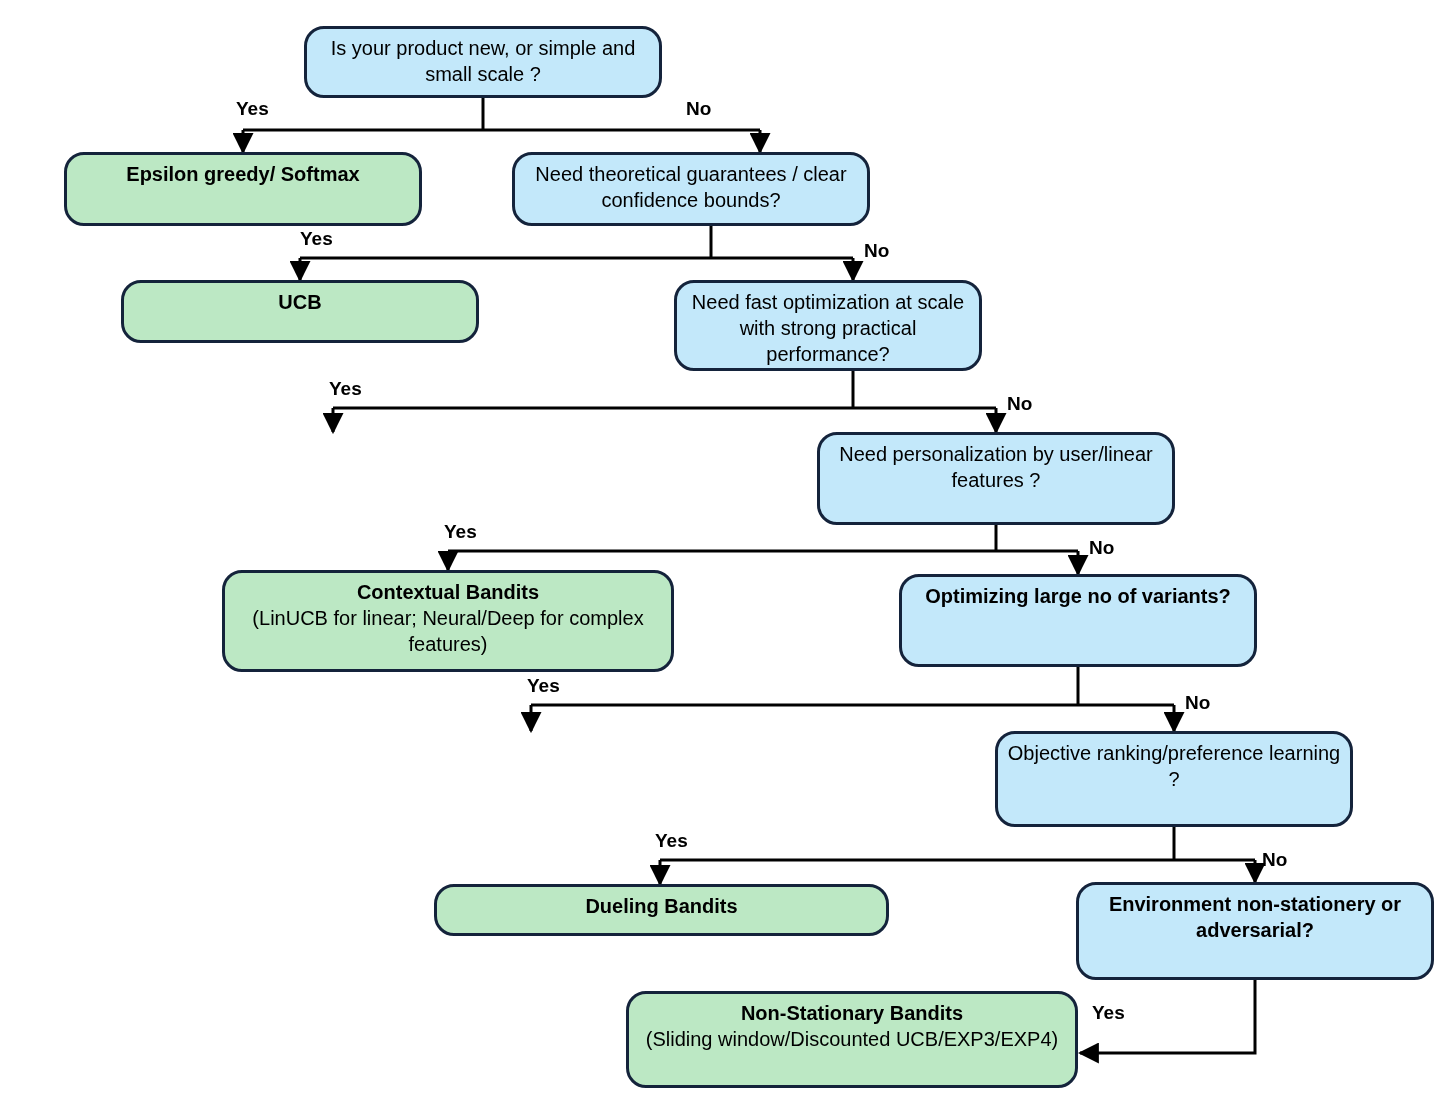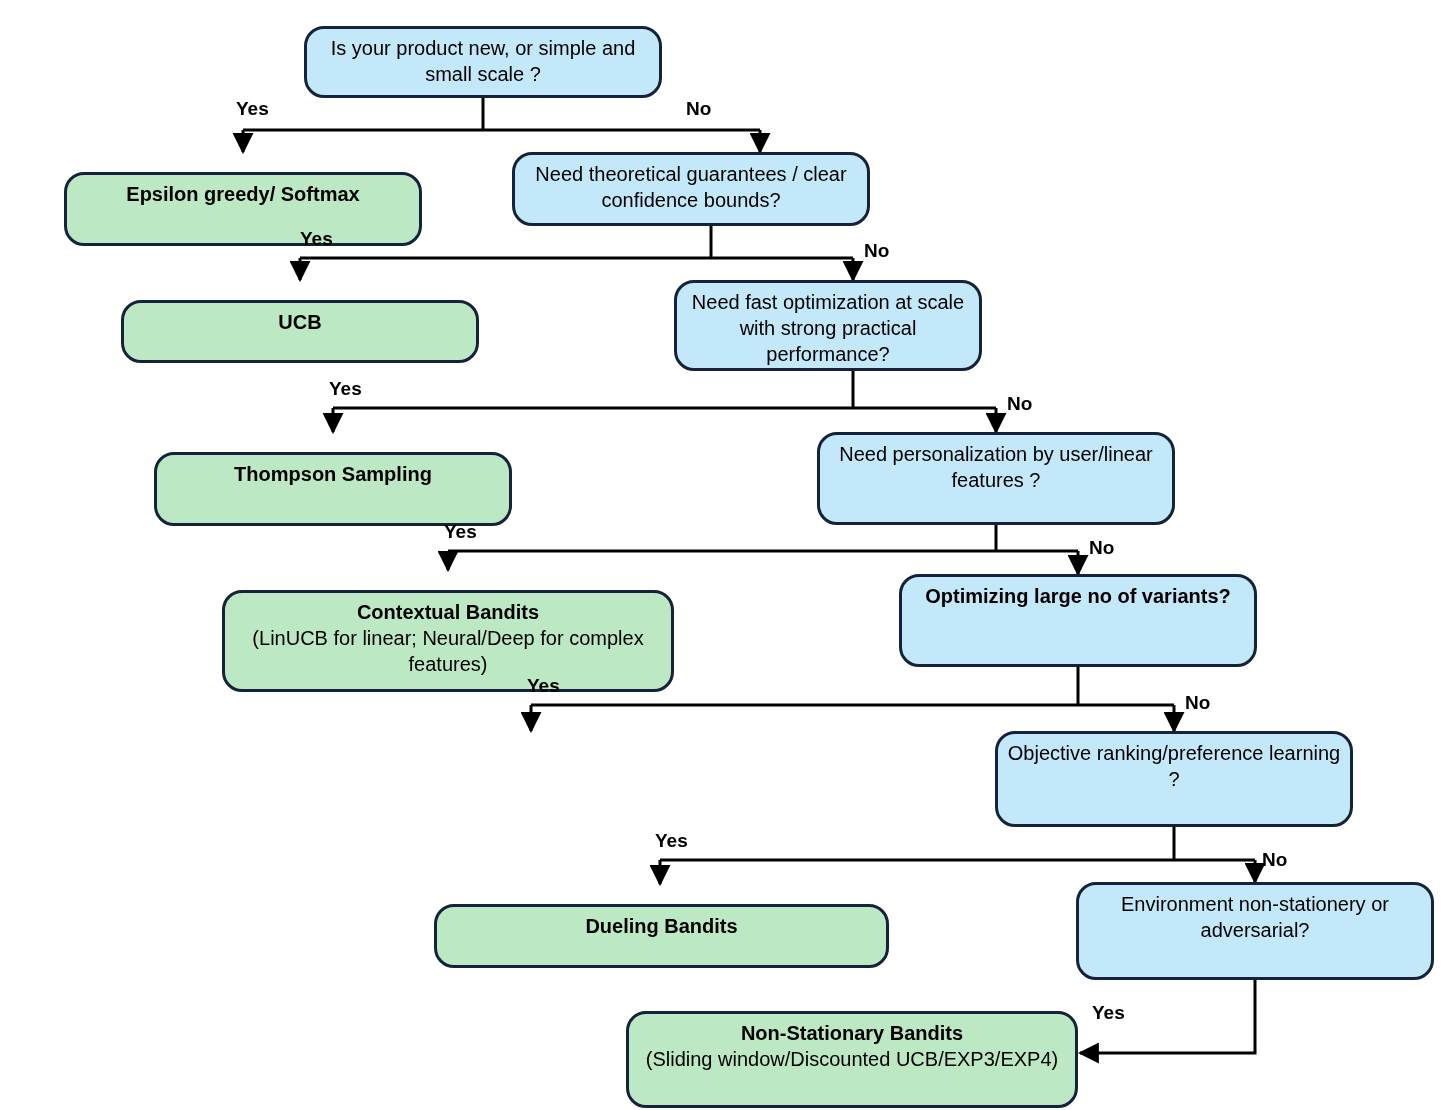--- a/index.html
+++ b/index.html
@@ -10,21 +10,21 @@
 
   svg#edges{position:absolute;left:0;top:0;width:1456px;height:1110px;}
 
   .node{position:absolute;box-sizing:border-box;
         border:3px solid #14233b;border-radius:20px;
         display:flex;align-items:flex-start;justify-content:center;
         text-align:center;color:#000000;
         padding:6px 8px;line-height:1.30;}
   .node .txt{display:block;width:100%;}
   .decision{background:#c3e8fa;font-size:20px;font-weight:400;}
-  .terminal{background:#bce8c4;font-size:20px;font-weight:700;margin-top:20px;}
+  .terminal{background:#bce8c4;font-size:20px;font-weight:700;}
   .terminal .sub{font-weight:400;display:block;}
 
   .elabel{position:absolute;font-size:19px;color:#000;
           background:transparent;white-space:nowrap;font-weight:bold;}
 </style>
 </head>
 <body>
 
 <div id="canvas">
 
@@ -83,23 +83,20 @@
   </div>
 
   <div class="node terminal" style="left:121px;top:280px;width:358px;height:63px;">
     <span class="txt">UCB</span>
   </div>
 
   <div class="node decision" style="left:674px;top:280px;width:308px;height:91px;">
     <span class="txt">Need fast optimization at scale with strong practical performance?</span>
   </div>
 
-  <div class="node terminal" style="left:154px;top:432px;width:358px;height:74px;">
-    <span class="txt">Thompson Sampling</span>
-  </div>
 
   <div class="node decision" style="left:817px;top:432px;width:358px;height:93px;">
     <span class="txt">Need personalization by user/linear features ?</span>
   </div>
 
   <div class="node terminal" style="left:222px;top:570px;width:452px;height:102px;">
     <span class="txt">
       <span>Contextual Bandits</span>
       <span class="sub">(LinUCB for linear; Neural/Deep for complex features)</span>
     </span>
@@ -107,25 +104,25 @@
 
   <div class="node decision" style="left:899px;top:574px;width:358px;height:93px;font-weight:bold;">
     <span class="txt">Optimizing large no of variants?</span>
   </div>
 
 
   <div class="node decision" style="left:995px;top:731px;width:358px;height:96px;">
     <span class="txt">Objective ranking/preference learning ?</span>
   </div>
 
-  <div class="node terminal" style="left:434px;top:884px;width:455px;height:64px;">
+  <div class="node terminal" style="left:434px;top:884px;width:455px;height:52px;">
     <span class="txt">Dueling Bandits</span>
   </div>
 
-  <div class="node decision" style="left:1076px;top:882px;width:358px;height:98px;">
+  <div class="node decision" style="left:1076px;top:882px;width:358px;height:98px;font-weight:bold;">
     <span class="txt">Environment non-stationery or adversarial?</span>
   </div>
 
   <div class="node terminal" style="left:626px;top:991px;width:452px;height:97px;">
     <span class="txt">
       <span>Non-Stationary Bandits</span>
       <span class="sub">(Sliding window/Discounted UCB/EXP3/EXP4)</span>
     </span>
   </div>
 

